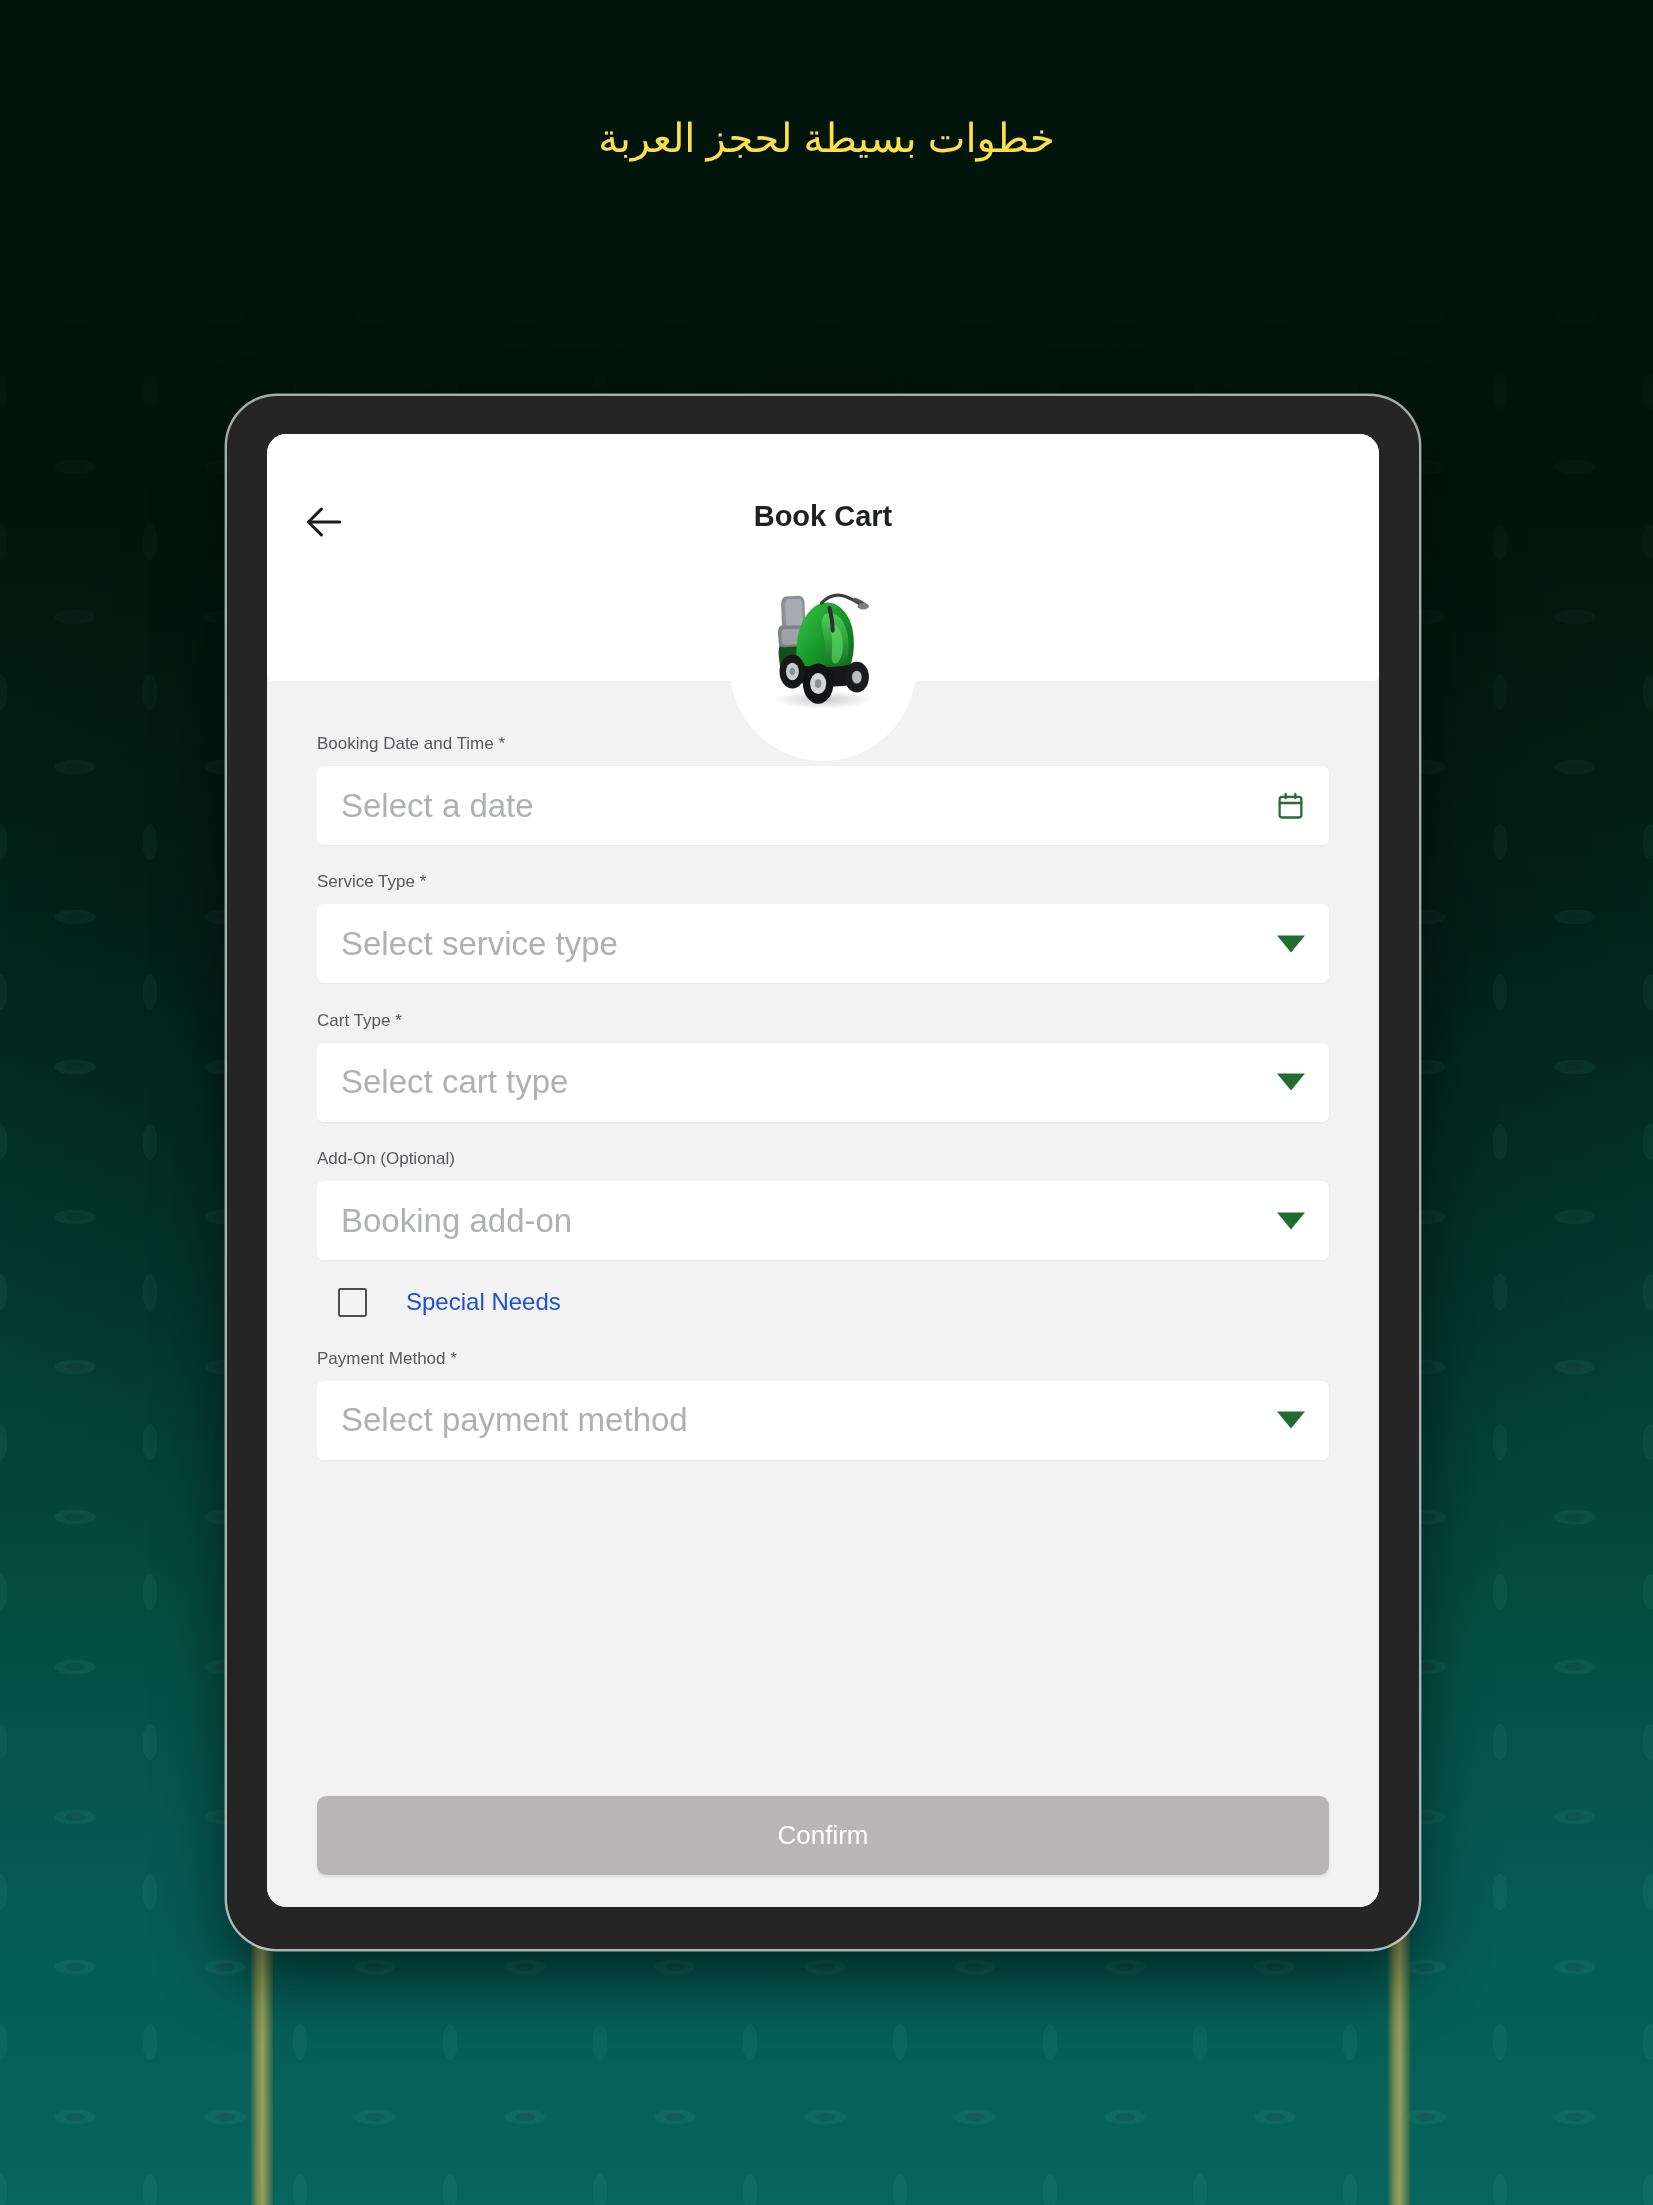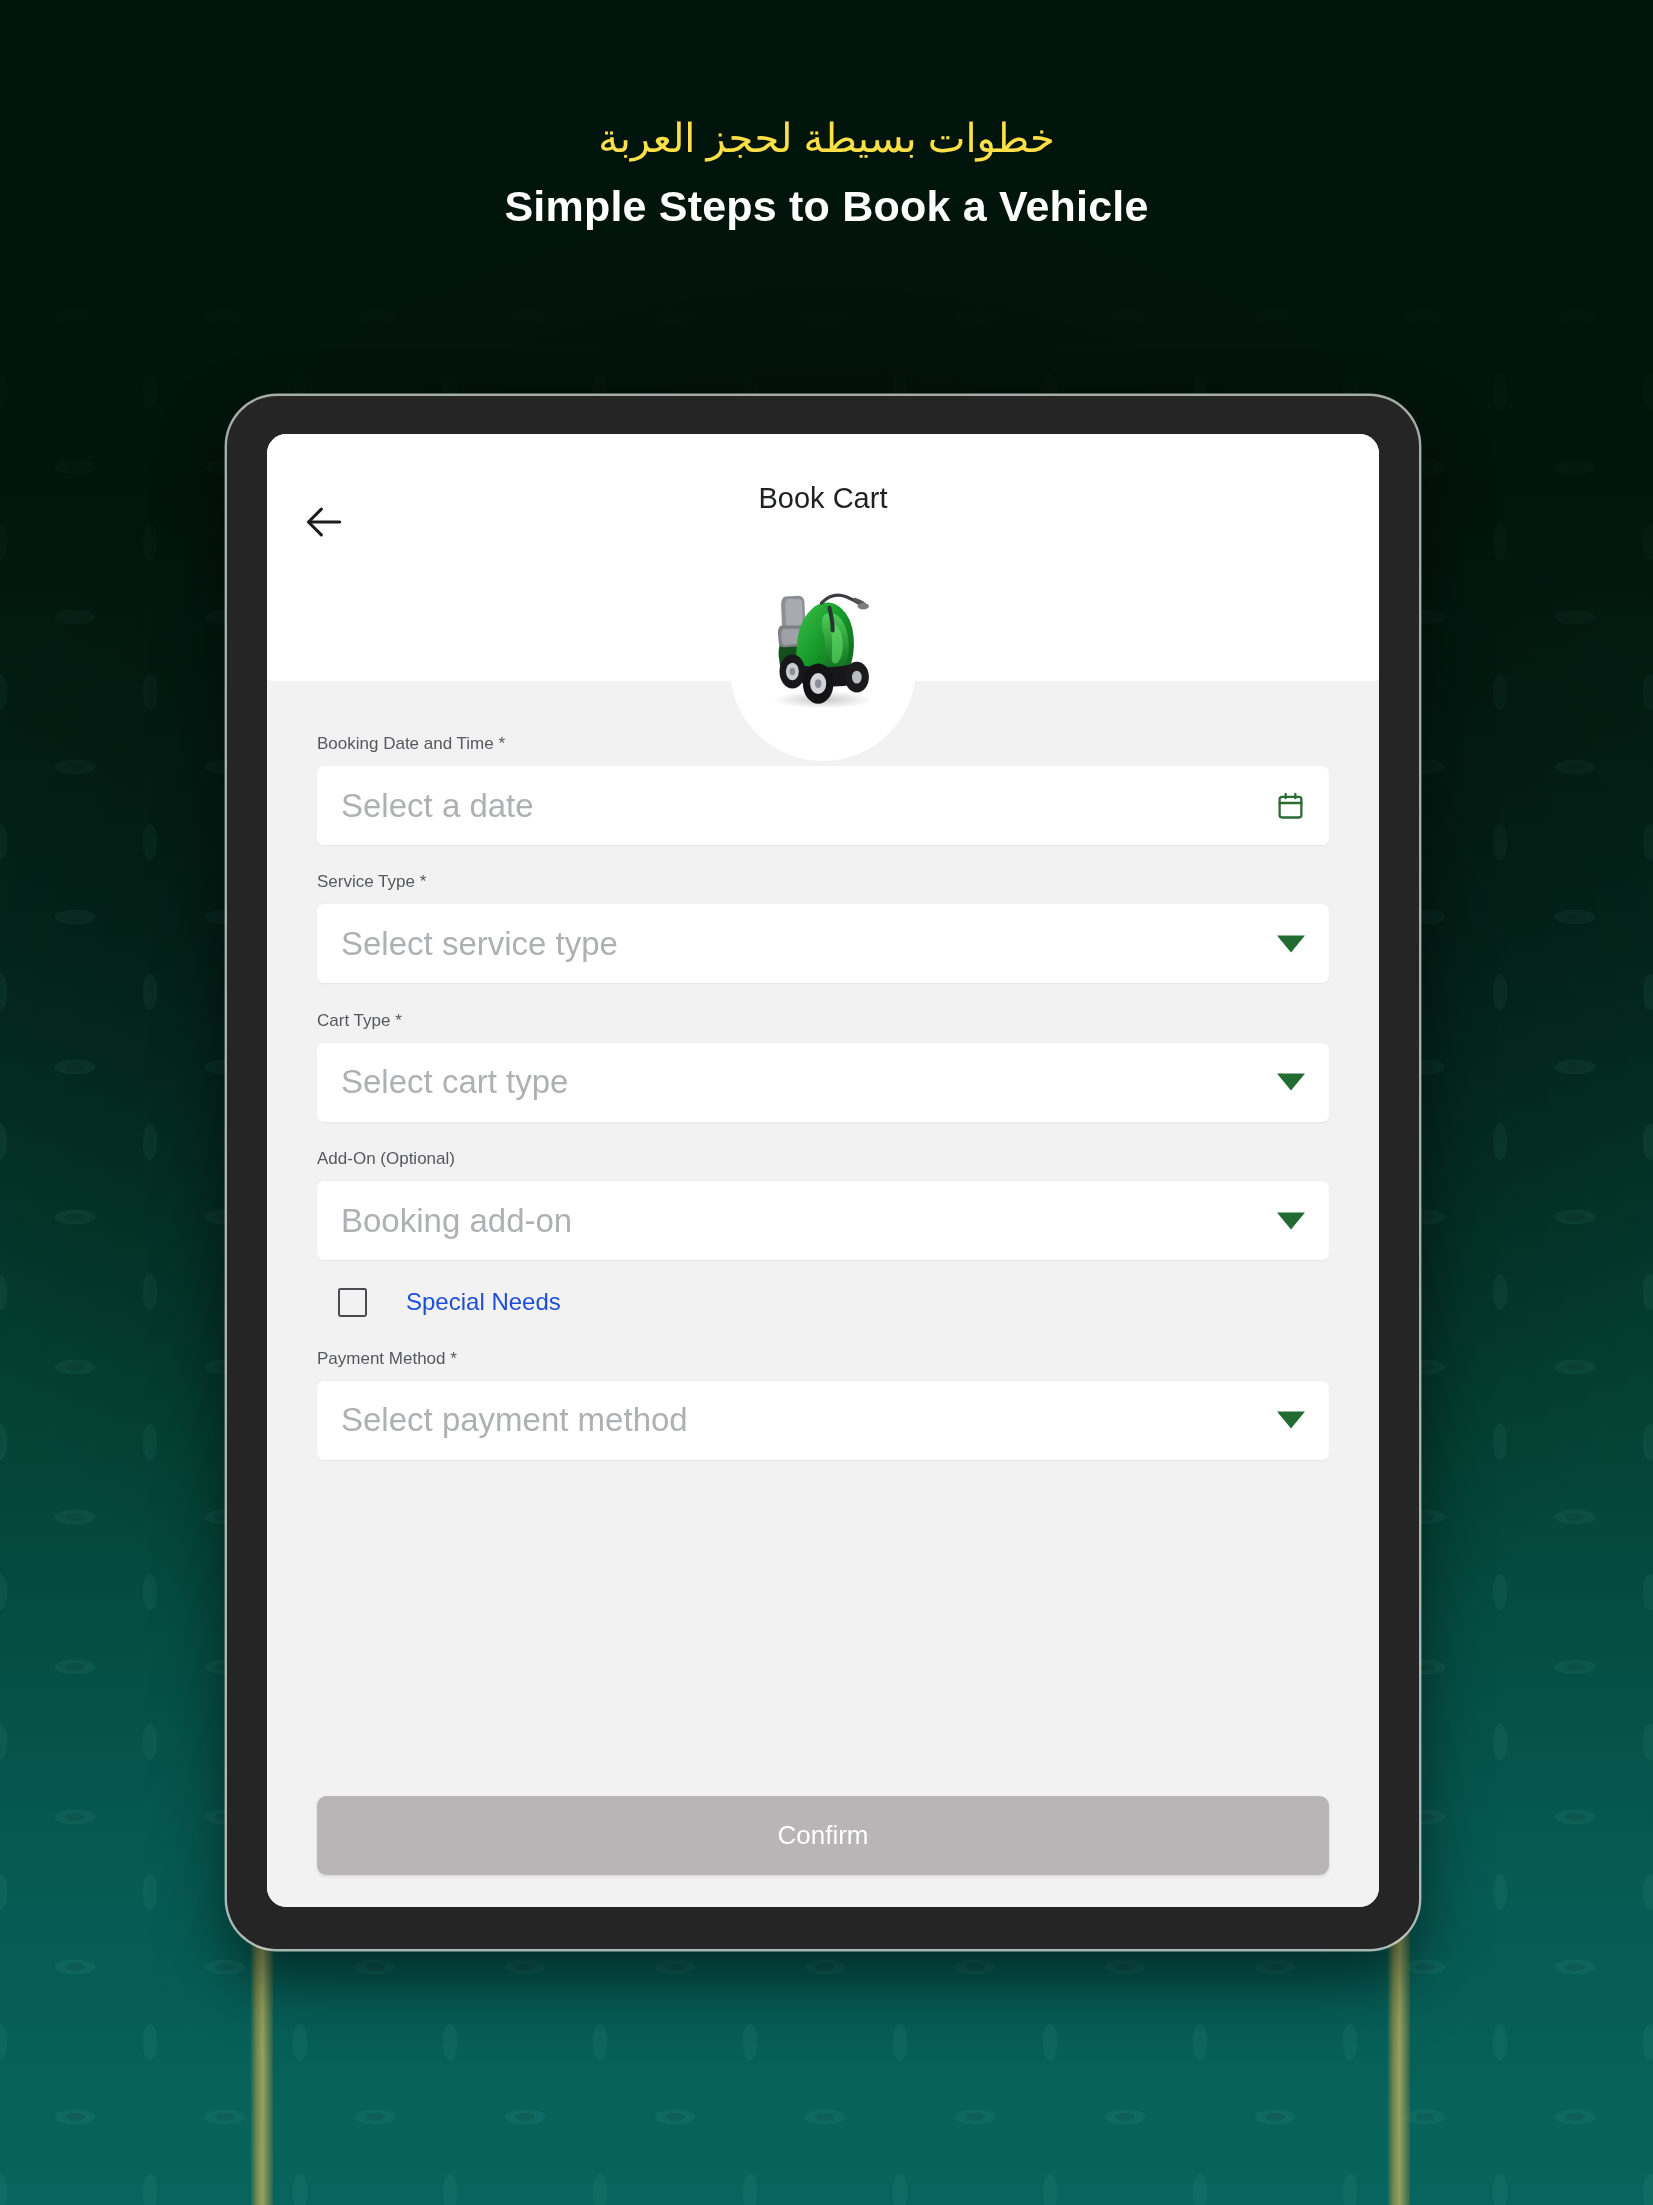--- a/index.html
+++ b/index.html
@@ -111,25 +111,25 @@
     border-bottom-right-radius: 4.8px;
   }
   #back-arrow {
     position: absolute;
     left: 36px; top: 66px;
     width: 44px; height: 44px;
     color: #1d1d1d;
   }
   #app-title {
     position: absolute;
-    left: 0; right: 0; top: 48px;
+    left: 0; right: 0; top: 66px;
     text-align: center;
     font-size: 29px;
     color: #1f2022;
-    font-weight: 400;
+    font-weight: 700;
   }
   #hero-circle {
     position: absolute;
     left: 50%;
     transform: translateX(-50%);
     top: 141px;
     width: 186px;
     height: 186px;
     border-radius: 50%;
     background: #ffffff;
@@ -225,21 +225,20 @@
 </style>
 </head>
 <body>
 
 <div id="bg-base"></div>
 <div id="bg-pattern"></div>
 <div id="bg-vignette"></div>
 
 <div id="headings">
   <div id="heading-ar">خطوات بسيطة لحجز العربة</div>
-  <div id="heading-en">Simple Steps to Book a Vehicle</div>
 </div>
 
 <div class="stand-leg" id="leg-left"></div>
 <div class="stand-leg" id="leg-right"></div>
 
 <div id="tablet">
   <div id="tablet-screen">
 
     <div id="app-header">
 

